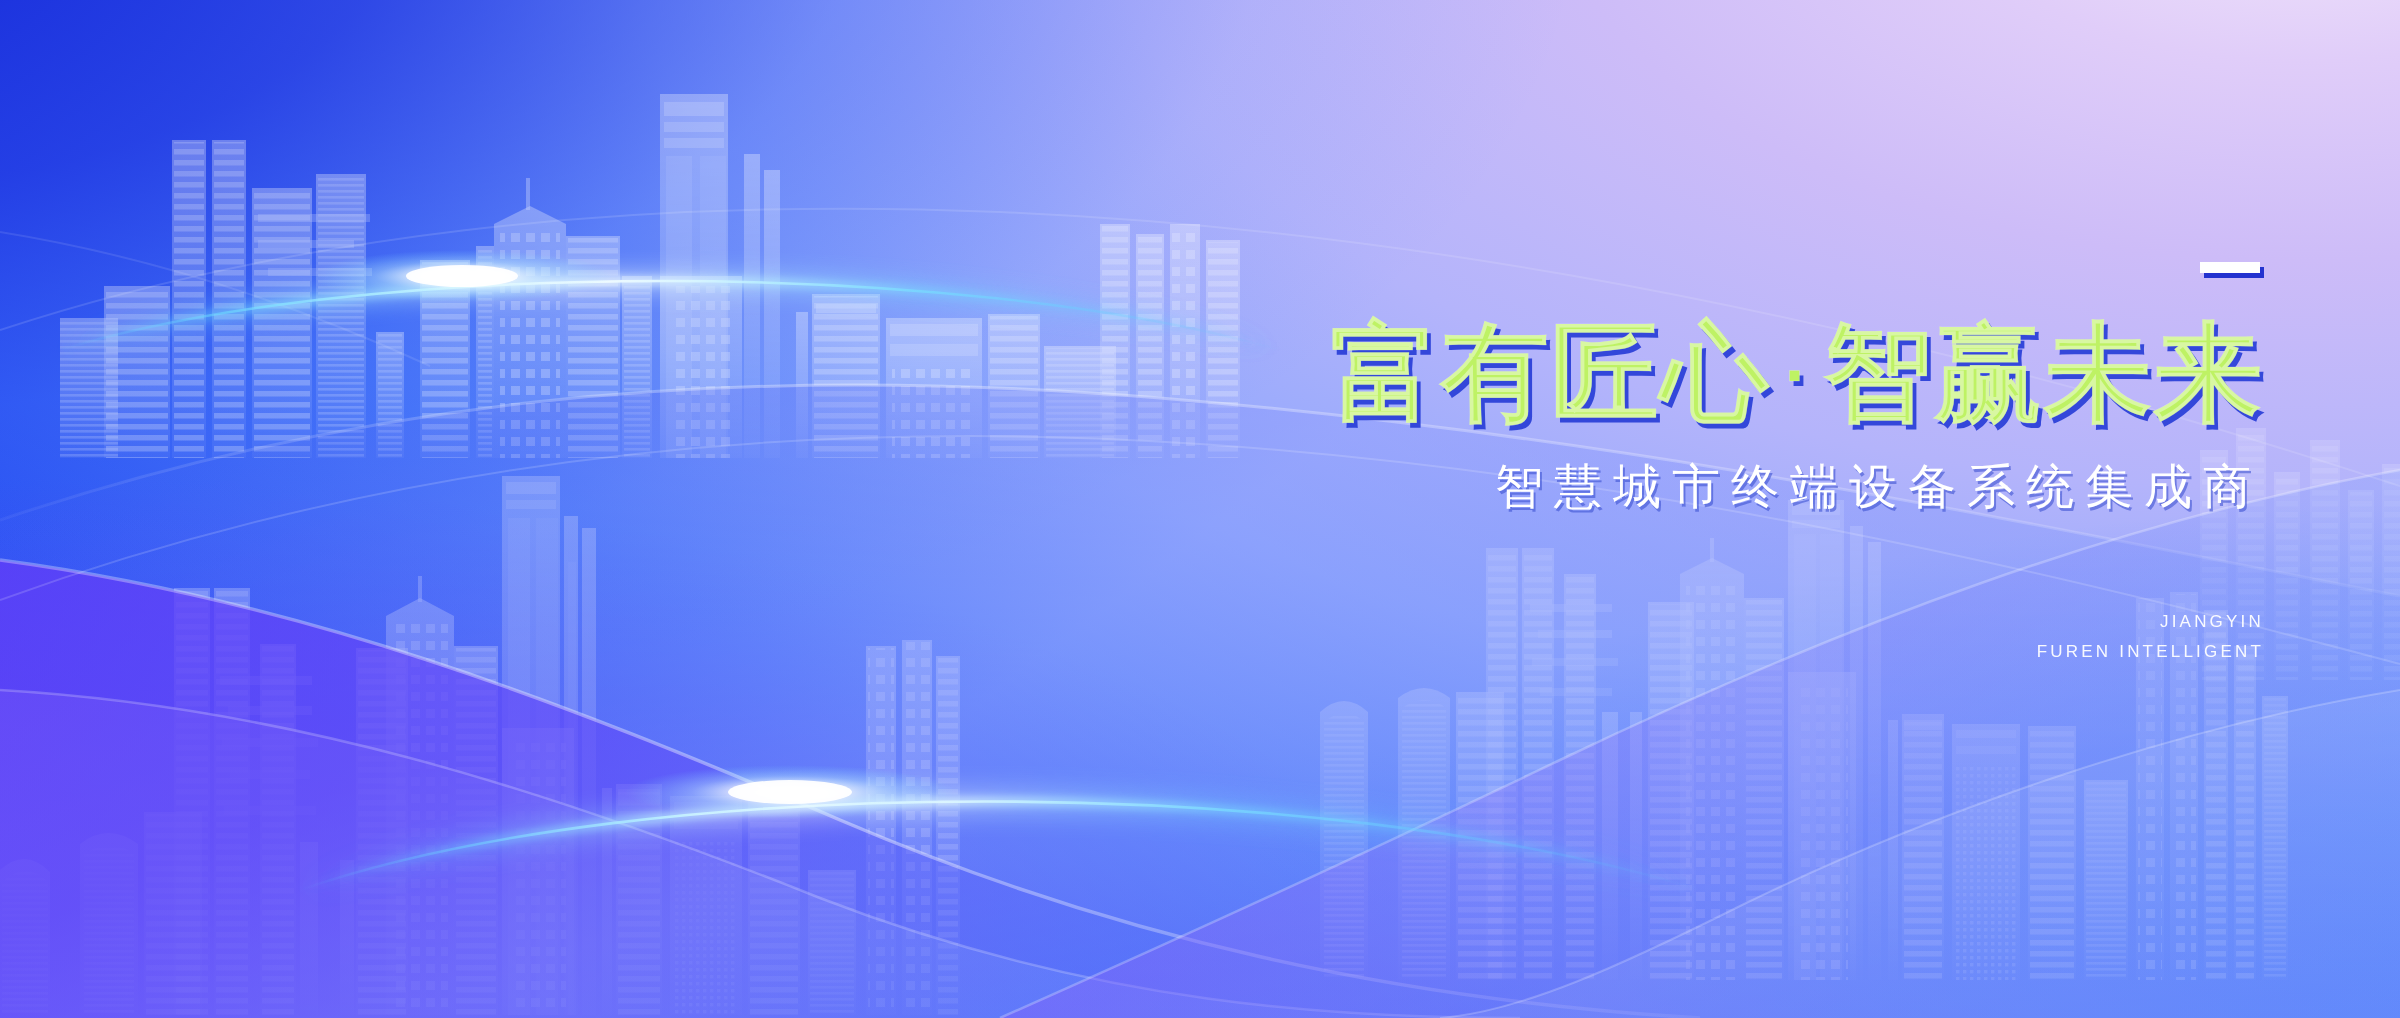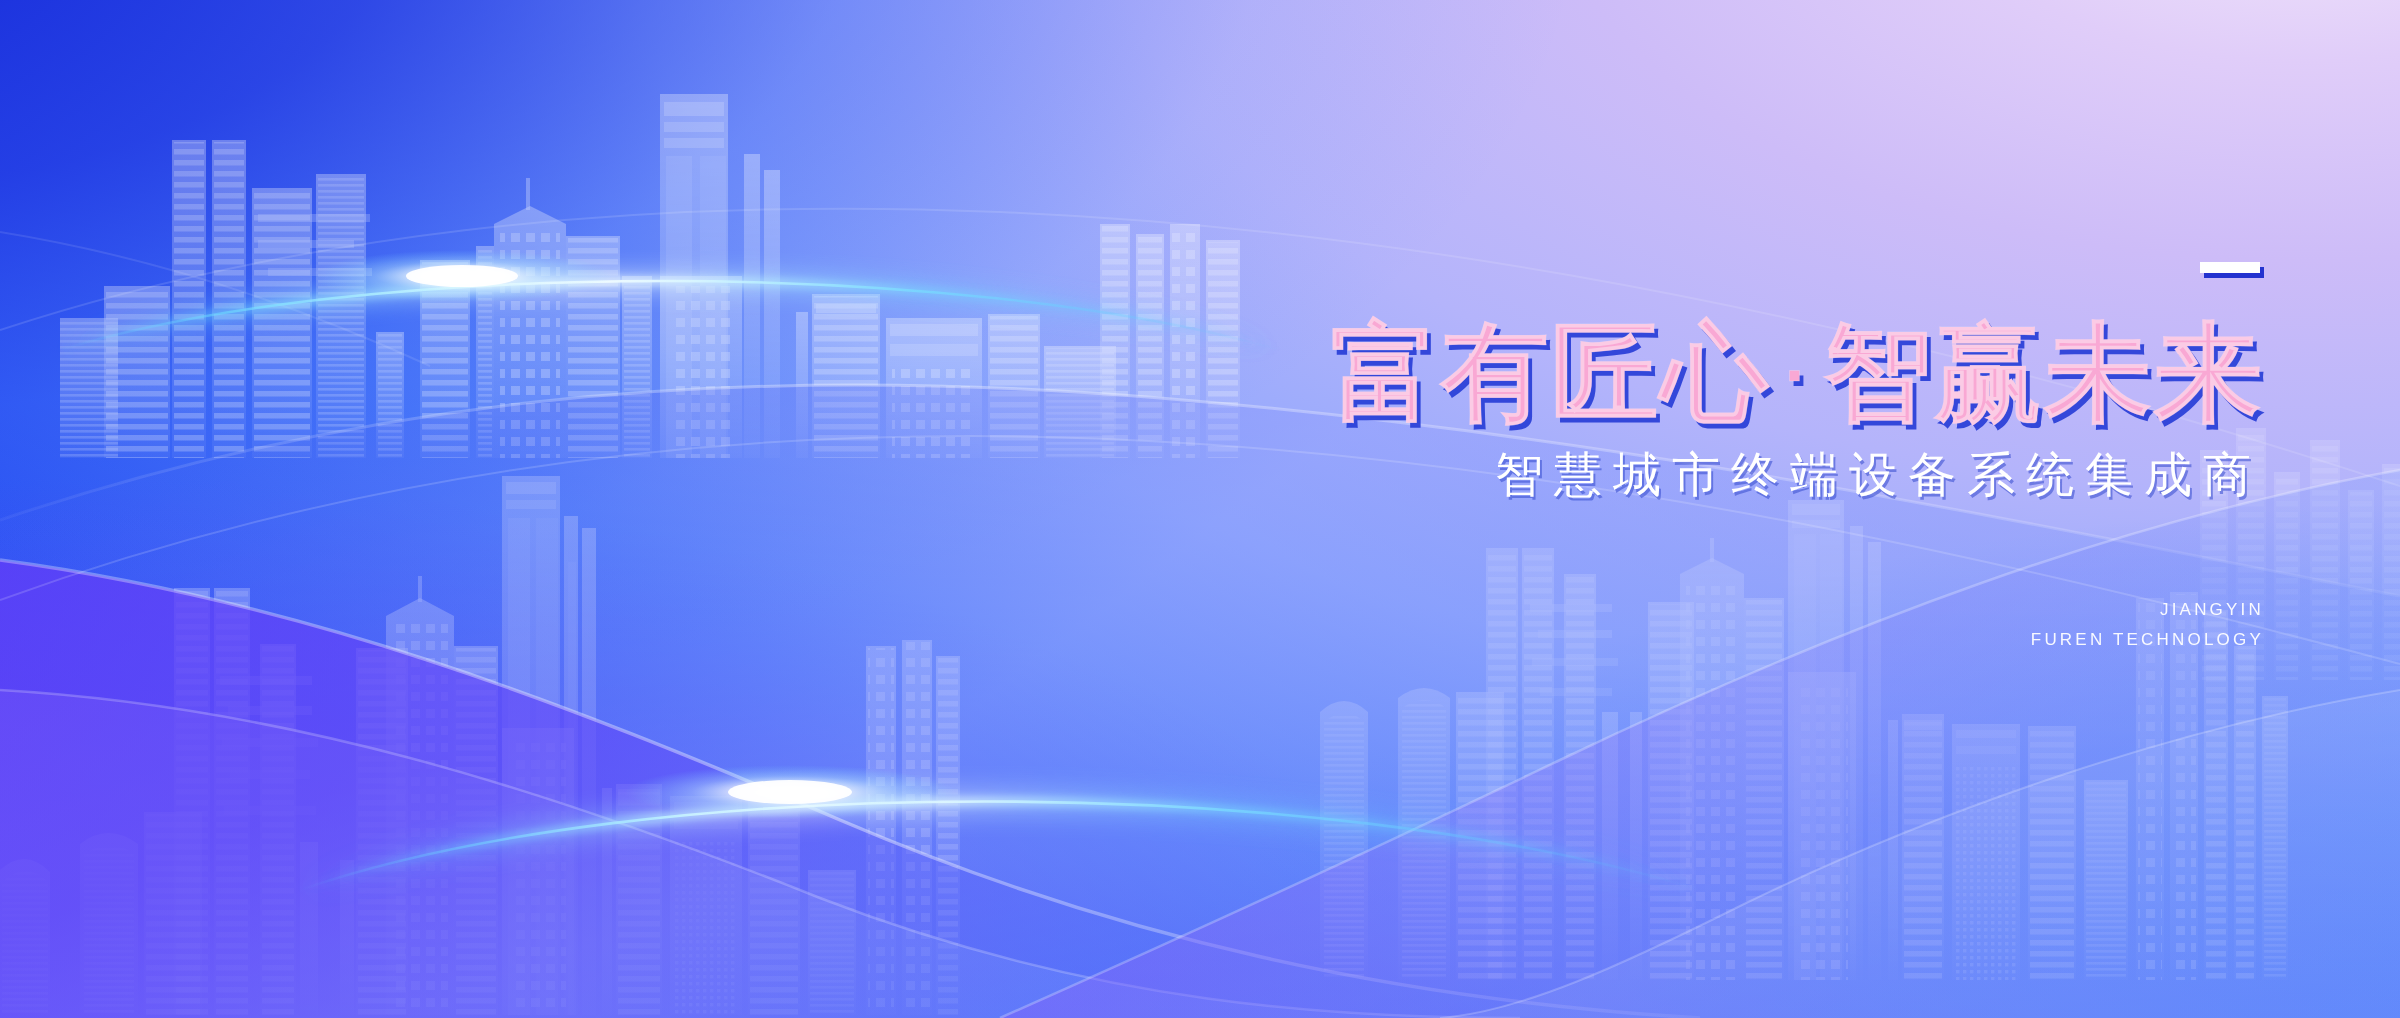--- a/index.html
+++ b/index.html
@@ -68,29 +68,29 @@
     background:#ffffff;
     box-shadow:4px 5px 0 #2433cf;
     margin-right:4px;
     margin-bottom:38px;
   }
   .main-title {
     font-family:"Liberation Sans", sans-serif;
     font-weight:bold;
     font-size:108px;
     line-height:1.08;
-    color:#f9a8d4;
+    color:#bef264;
     letter-spacing:2px;
     white-space:nowrap;
     text-shadow: 4px 5px 0 rgba(40,62,215,0.92);
     -webkit-text-stroke:0.5px rgba(255,255,255,0.4);
   }
   .main-title .dot { font-size:70px; vertical-align:0.16em; padding:0 14px; }
   .sub-title {
-    margin-top:14px;
+    margin-top:26px;
     font-family:"Liberation Sans", sans-serif;
     font-weight:normal;
     font-size:48px;
     line-height:1.2;
     color:#ffffff;
     letter-spacing:11px;
     white-space:nowrap;
     text-shadow: 2px 3px 0 rgba(52,74,205,0.55);
     padding-right:2px;
   }
@@ -565,18 +565,18 @@
     </div>
 
     <div class="main-title">
       <span>富有匠心</span><span class="dot">·</span><span>智赢未来</span>
     </div>
 
     <div class="sub-title">智慧城市终端设备系统集成商</div>
 
     <div class="company">
       <div>JIANGYIN</div>
-      <div>FUREN TECHNOLOGY</div>
+      <div>FUREN INTELLIGENT</div>
     </div>
 
   </div>
 
 </div>
 
 </body></html>

